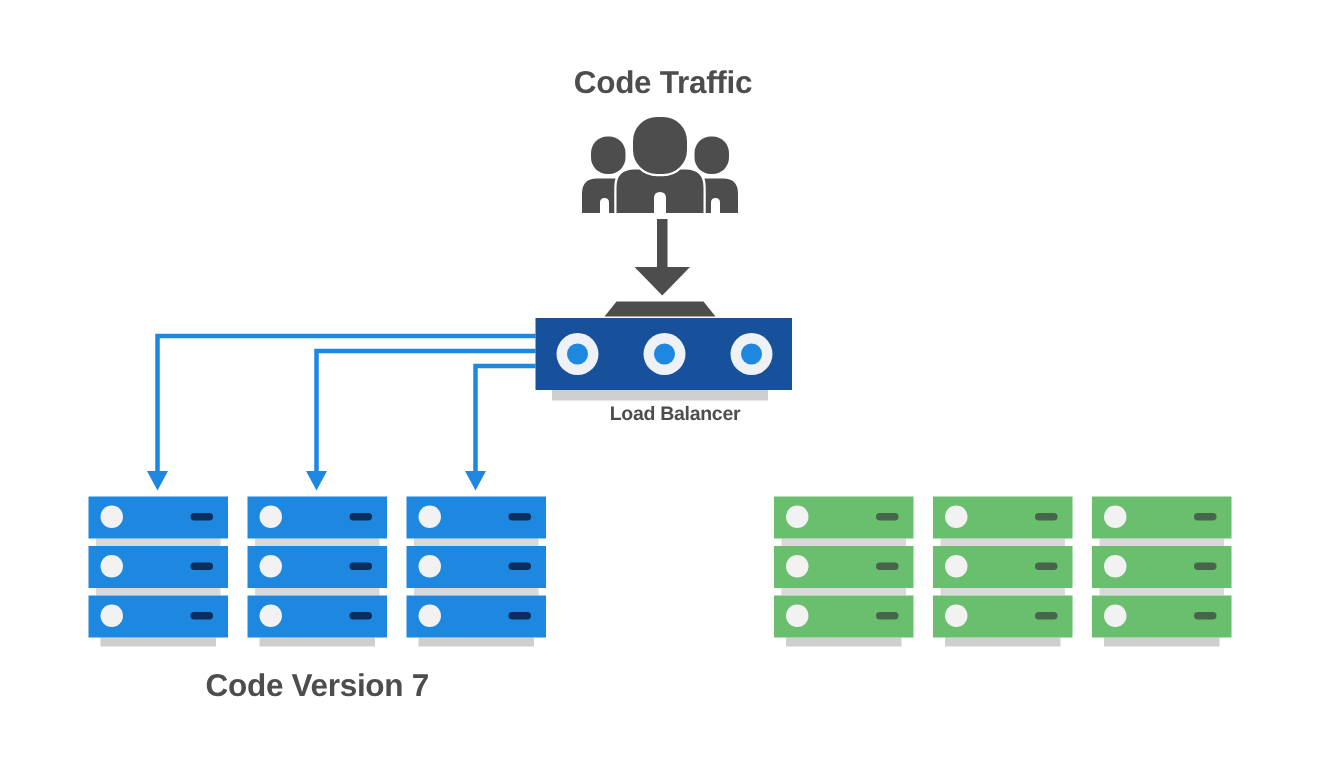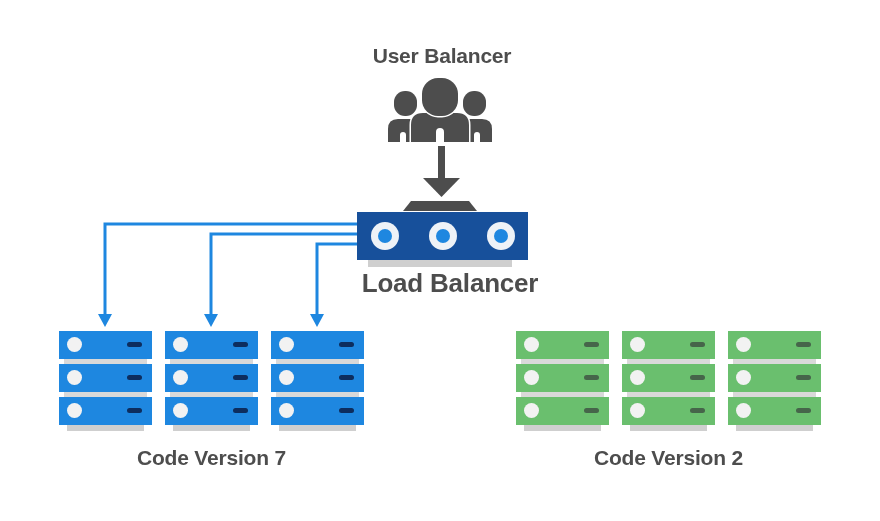--- a/index.html
+++ b/index.html
@@ -32,21 +32,21 @@
     background:var(--lb-navy,#17509b);
     display:flex; align-items:center; justify-content:center; gap:30px;
   }
   .lb-port {
     width:28px; height:28px; border-radius:50%;
     background:var(--port-white,#eef2f7);
     display:flex; align-items:center; justify-content:center;
   }
   .lb-port-dot { width:14px; height:14px; border-radius:50%; background:var(--connector-blue,#1e87e0); }
   .lb-shadow { position:absolute; left:368px; top:260px; width:144px; height:7px; background:var(--shadow-gray,#c7cacd); }
-  .lb-label { left:358px; top:268px; width:184px; font-size:26px; }
+  .lb-label { left:358px; top:268px; width:184px; font-size:13px; }
   
   .cluster { position:absolute; top:331px; width:305px; display:flex; gap:13px; }
   .cluster-v1 { left:59px; }
   .cluster-v2 { left:516px; }
   .server-stack { width:93px; display:flex; flex-direction:column; }
   .server-unit { position:relative; width:93px; height:28px; background:var(--unit-color,#1e87e0); }
   .unit-led {
     position:absolute; left:8px; top:6px; width:15px; height:15px;
     border-radius:50%; background:var(--circle-white,#f2f2f2);
   }
@@ -57,21 +57,21 @@
   .unit-gap { height:5px; margin:0 5px; background:var(--unit-gap-gray,#d9d9d9); }
   .stack-shadow { height:6px; margin:0 8px; background:var(--shadow-gray,#cfcfcf); }
   .cluster-label-v1 { left:59px; top:446px; width:305px; }
   .cluster-label-v2 { left:516px; top:446px; width:305px; }
 </style>
 </head>
 <body>
 
 <div class="canvas">
 
-  <div class="diagram-label user-traffic-label">User Balancer</div>
+  <div class="diagram-label user-traffic-label">Code Traffic</div>
 
   <svg class="user-icon" width="110" height="64" viewBox="0 0 110 64">
     <g fill="#4d4d4d">
       <rect x="9" y="13" width="23" height="25" rx="11"></rect>
       <path d="M3 64 L3 51 Q3 41 13 41 L27 41 Q37 41 37 51 L37 64 L21 64 L21 57 Q21 54 18 54 Q15 54 15 57 L15 64 Z"></path>
       <rect x="78" y="13" width="23" height="25" rx="11"></rect>
       <path d="M73 64 L73 51 Q73 41 83 41 L97 41 Q107 41 107 51 L107 64 L95 64 L95 57 Q95 54 92 54 Q89 54 89 57 L89 64 Z"></path>
       <path d="M26 64 L26 47 Q26 35 38 35 L72 35 Q84 35 84 47 L84 64 L59 64 L59 54 Q59 50 55 50 Q51 50 51 54 L51 64 Z" stroke="#ffffff" stroke-width="3" paint-order="stroke"></path>
       <rect x="37" y="0" width="36" height="38" rx="16" stroke="#ffffff" stroke-width="3" paint-order="stroke"></rect>
     </g>
@@ -205,15 +205,14 @@
           <div class="unit-vent"></div>
         </div>
         <div class="unit-gap"></div>
         <div class="server-unit">
           <div class="unit-led"></div>
           <div class="unit-vent"></div>
         </div>
         <div class="stack-shadow"></div>
       </div>
     </div>
-  <div class="diagram-label cluster-label-v2">Code Version 2</div>
 
 </div>
 
 </body></html>

